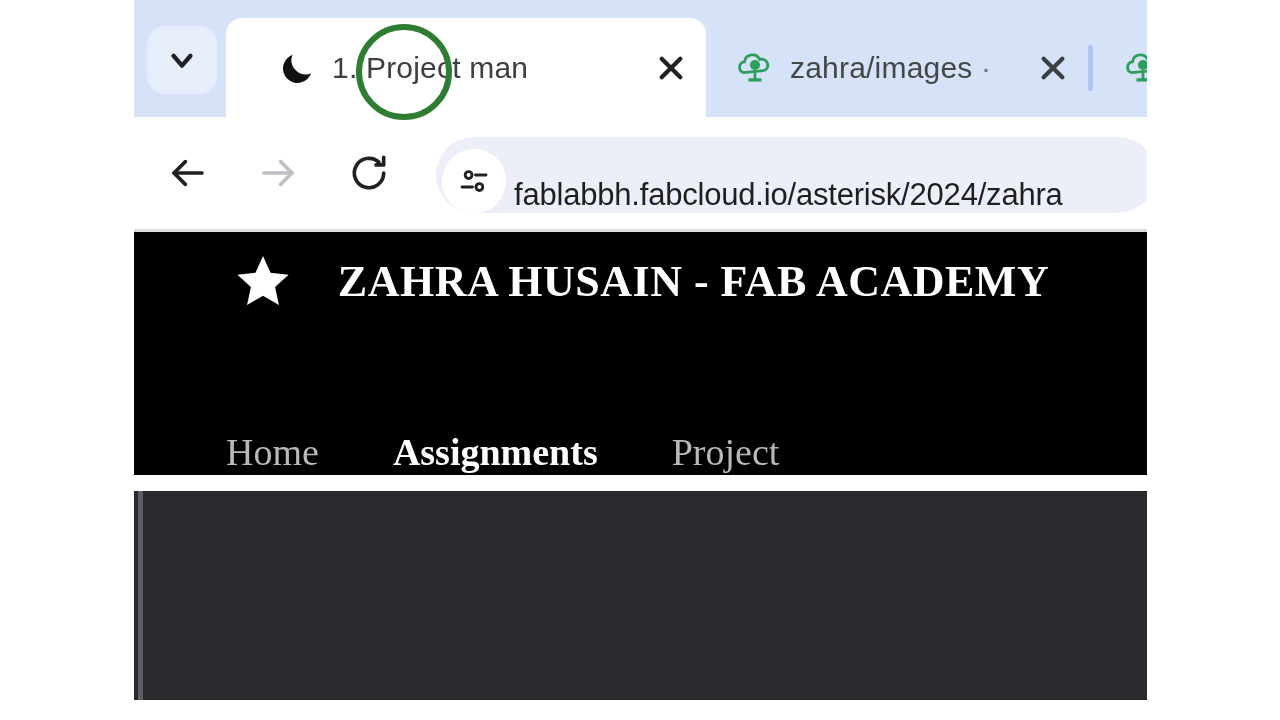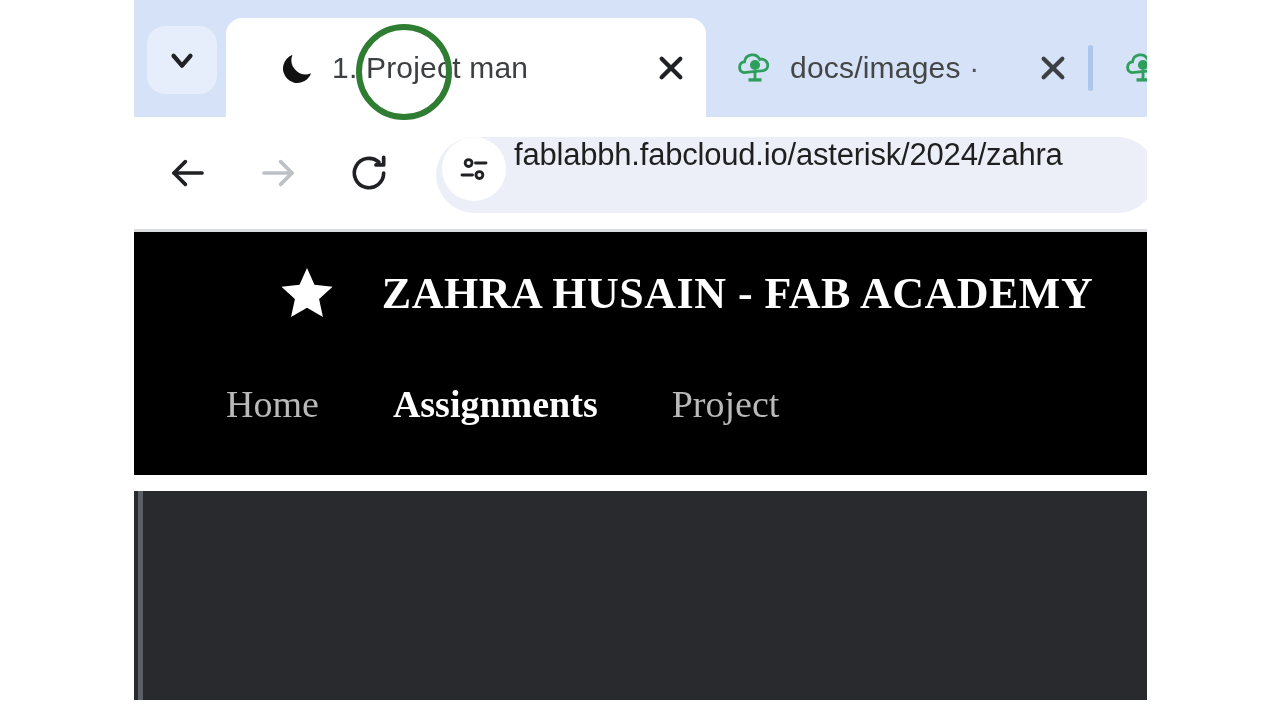--- a/index.html
+++ b/index.html
@@ -148,21 +148,21 @@
 
   .omnibox {
     position: absolute;
     left: 302px;
     top: 20px;
     width: 720px;
     height: 76px;
     background: #eceff8;
     border-radius: 38px;
     display: flex;
-    align-items: flex-start;
+    align-items: flex-end;
     overflow: hidden;
   }
 
   .omnibox-icon {
     width: 64px;
     height: 64px;
     margin-left: 6px;
     margin-right: 8px;
     flex: 0 0 auto;
     border-radius: 50%;
@@ -207,26 +207,25 @@
     left: 134px;
     top: 232px;
     width: 1013px;
     height: 243px;
     background: #000000;
   }
 
   .site-brand {
     position: absolute;
     left: 0;
-    top: 30px;
-    width: 1013px;
-    display: flex;
-    align-items: center;
-    justify-content: center;
-    padding-left: 44px;
+    top: 18px;
+    width: 1013px;
+    display: flex;
+    align-items: center;
+    justify-content: center;
   }
 
   .brand-star {
     width: 62px;
     height: 62px;
     margin-right: 44px;
     flex: 0 0 auto;
     display: flex;
     align-items: center;
     justify-content: center;
@@ -253,20 +252,21 @@
   .nav-link {
     font-family: "Liberation Serif", serif;
     font-size: 38px;
     color: #b9b9b9;
     white-space: nowrap;
     margin-right: 66px;
   }
   .nav-link.is-active {
     color: #ffffff;
     font-weight: 700;
+    margin-top: 48px;
   }
 
   
   .codeblock {
     position: absolute;
     left: 134px;
     top: 491px;
     width: 1013px;
     height: 209px;
     background: #282a2e;
@@ -326,21 +326,21 @@
 
       <div class="tab tab-bg2">
         <div class="tab-favicon">
           <svg width="42" height="42" viewBox="0 0 24 24" fill="none" stroke="#2e9e5b" stroke-width="1.6">
             <path d="M5.6 14.6A3.1 3.1 0 0 1 6 8.5a4.6 4.6 0 0 1 8.7-1.4 3.5 3.5 0 0 1 4.6 3.3 3.1 3.1 0 0 1-2.6 3.1z"></path>
             <circle cx="12" cy="10.3" r="2.9" fill="#2e9e5b" stroke="none"></circle>
             <line x1="12" y1="13.4" x2="12" y2="18.6"></line>
             <line x1="8.3" y1="18.8" x2="15.7" y2="18.8" stroke-width="1.9"></line>
           </svg>
         </div>
-        <div class="tab-title">docs/images ·</div>
+        <div class="tab-title">zahra/images ·</div>
         <div class="tab-close">
           <svg width="32" height="32" viewBox="0 0 24 24" stroke="#3c4043" stroke-width="3.2" stroke-linecap="round">
             <line x1="5" y1="5" x2="19" y2="19"></line>
             <line x1="19" y1="5" x2="5" y2="19"></line>
           </svg>
         </div>
       </div>
 
       <div class="tab-divider"></div>
 

